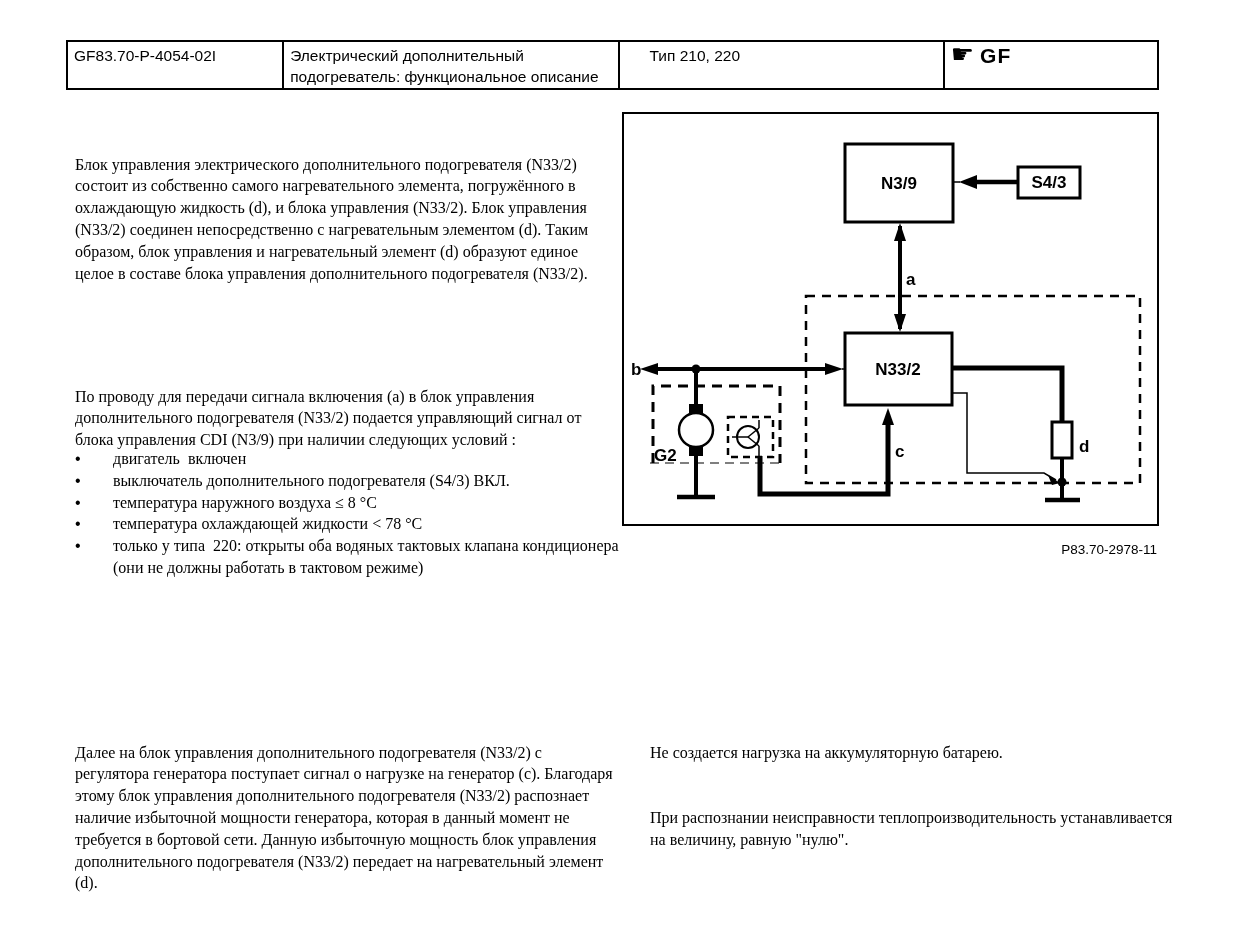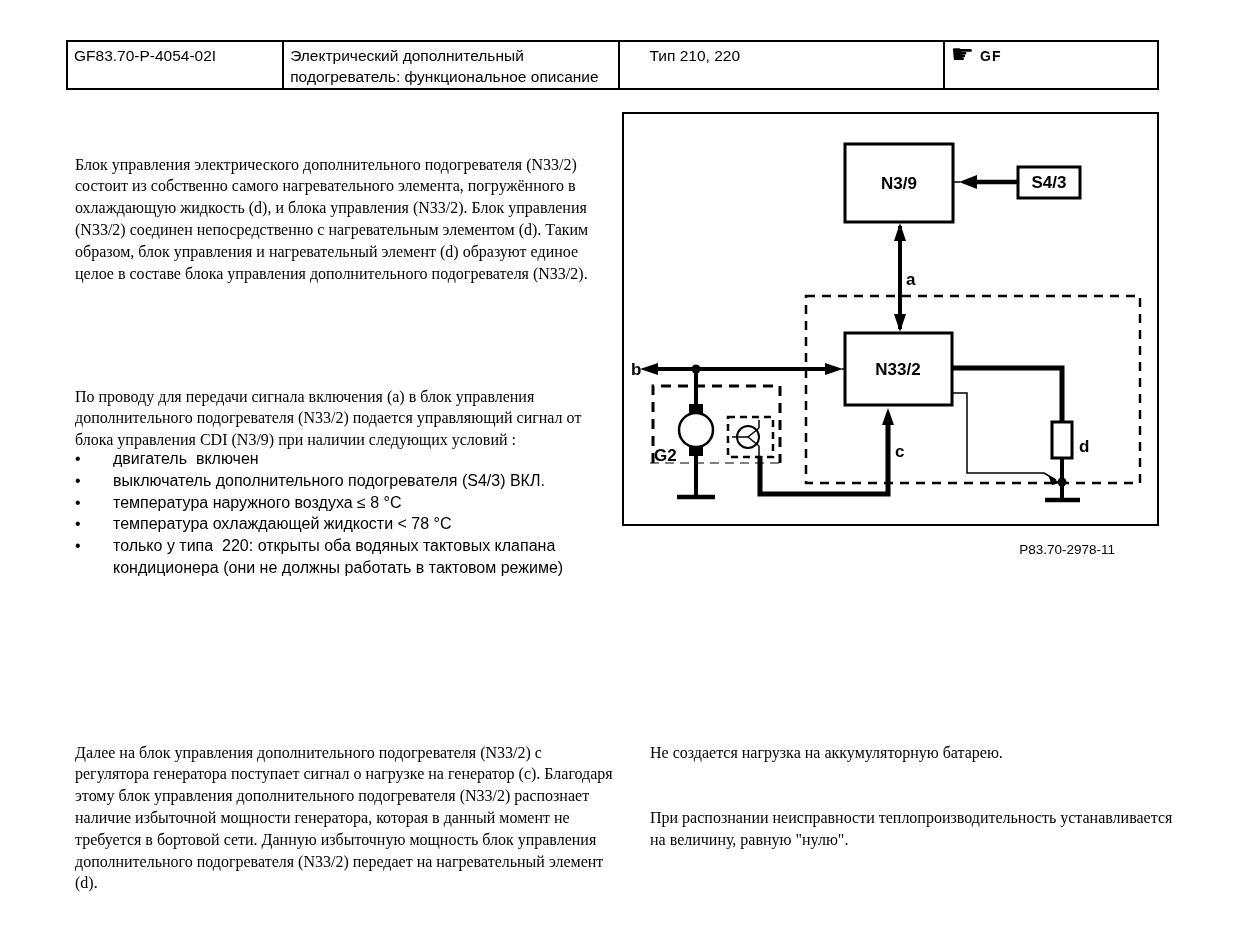--- a/index.html
+++ b/index.html
@@ -17,42 +17,42 @@
     font-size:15.5px;line-height:21px;
     box-sizing:border-box;
     white-space:pre-wrap;
   }
   .hdr-cell:last-child{border-right:none;}
   .c1{width:221px;}
   .c2{width:343px;}
   .c3{width:308px;margin-left:24px;}
   .c4{width:217px;display:flex;align-items:flex-start;gap:6px;padding-top:1px;}
   .manicule{font-size:26px;line-height:26px;transform:translateY(-2px);}
-  .gf-label{font-weight:bold;font-size:14px;line-height:26px;letter-spacing:1px;}
+  .gf-label{font-weight:bold;font-size:21px;line-height:26px;letter-spacing:1px;}
 
   
   .txt{
     position:absolute;
     font-size:16px;line-height:21.8px;
     white-space:pre-wrap;
   }
   .txt p{margin:0;font-family:Liberation Serif, serif;}
   .col-left{left:75px;width:540px;}
   .col-right{left:650px;width:525px;}
 
   .bullets{position:absolute;left:75px;top:448px;width:545px;}
   .bullet-row{display:flex;font-size:16px;line-height:21.8px;}
   .bullet-dot{width:38px;flex:0 0 38px;}
-  .bullet-text{flex:1;white-space:pre-wrap;}
+  .bullet-text{flex:1;white-space:pre-wrap;font-family:Liberation Serif, serif;}
 
   
   .diagram{position:absolute;left:622px;top:112px;}
   .diagram text{font-family:"Liberation Sans", sans-serif;font-weight:bold;font-size:17px;fill:#000;}
   .caption{
-    position:absolute;left:958px;top:542px;width:157px;
+    position:absolute;left:1000px;top:542px;width:157px;
     font-size:13.5px;text-align:right;
   }
 </style>
 </head>
 <body>
 
 <div id="page">
 
   <div class="hdr-table">
     <div class="hdr-cell c1">GF83.70-P-4054-02I</div>

